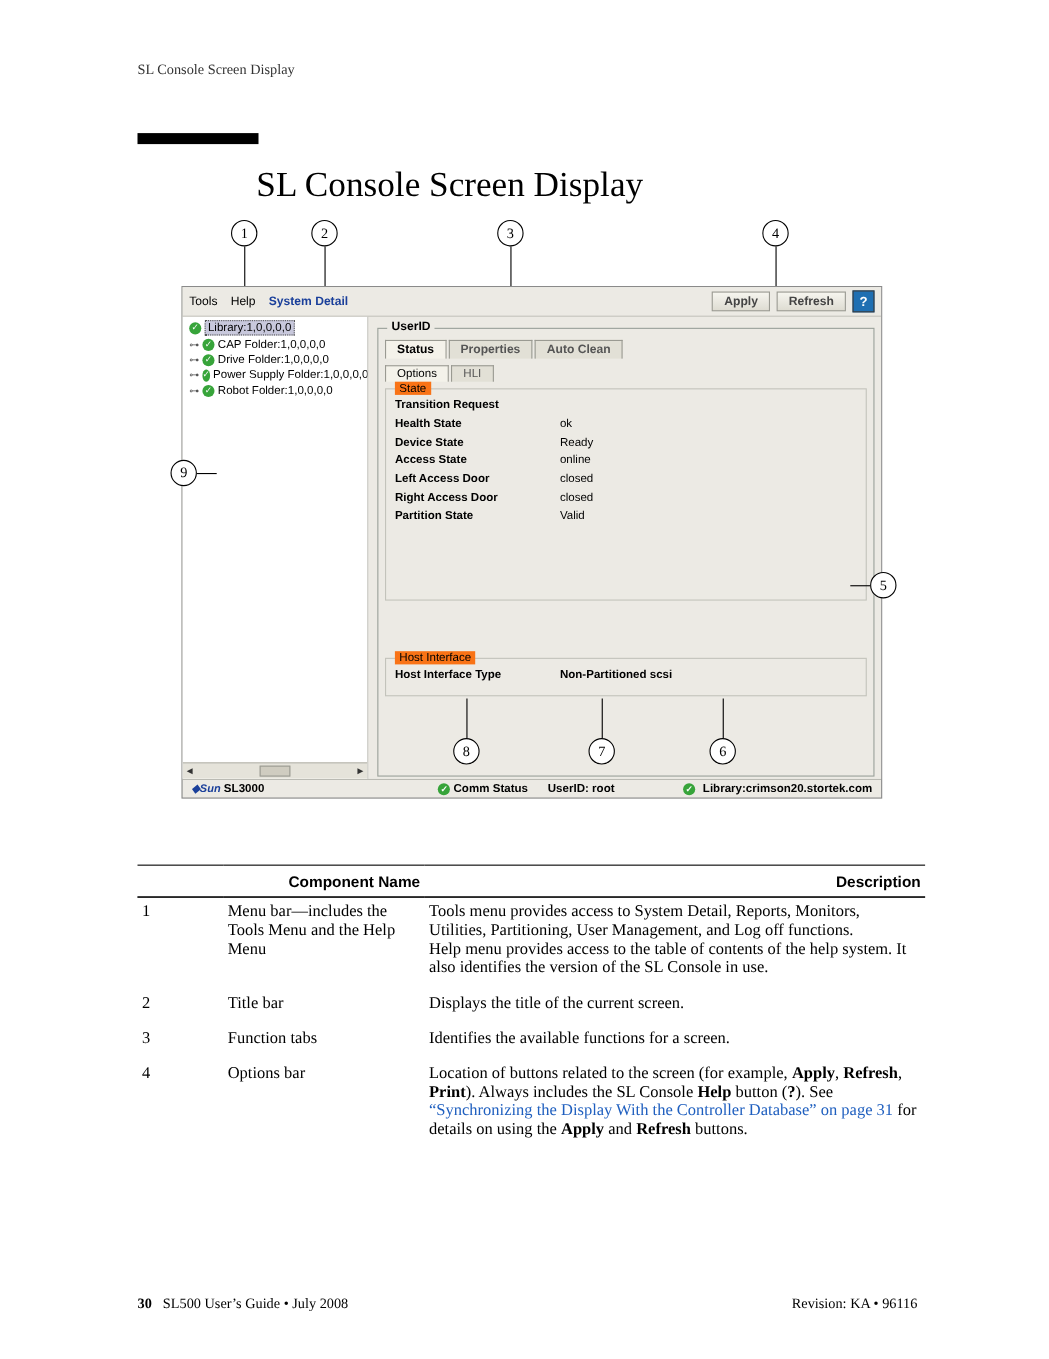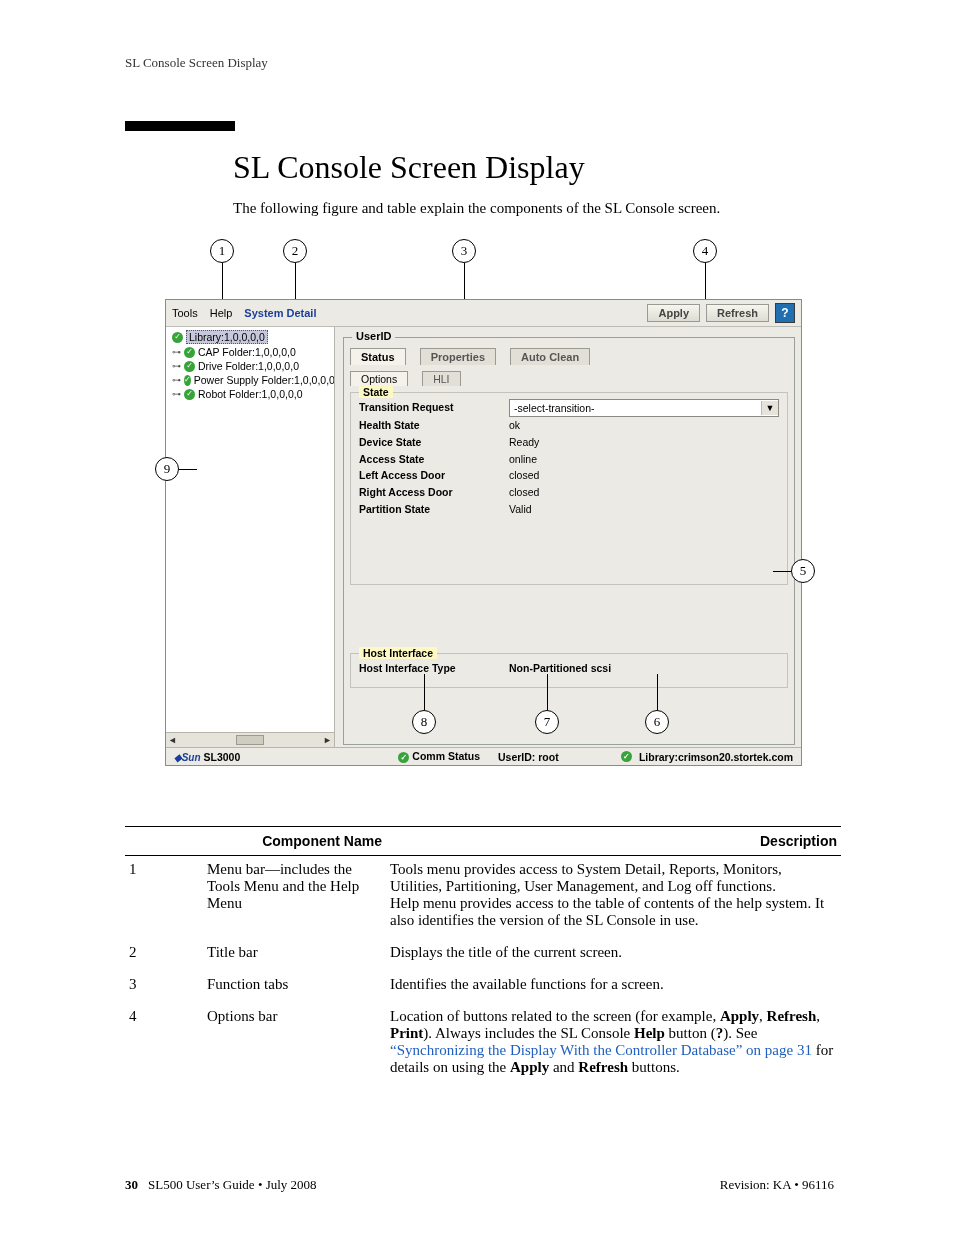--- a/index.html
+++ b/index.html
@@ -154,32 +154,32 @@
     border:1px solid #9aa09a;
     padding: 4px 6px 6px 6px;
     position:relative;
     margin-top: 6px;
   }
   .groupbox > .legend {
     position:absolute;top:-8px;left:8px;
     background:#eceae4;padding:0 4px;font-weight:bold;
   }
   .tabs {
-    display:flex;gap:14px;margin:6px 0 2px 0;
+    display:flex;gap:2px;margin:6px 0 2px 0;
   }
   .tab {
     border:1px solid #9a9a92;border-bottom:none;
     padding:2px 10px;background:#e2e0d6;font-size:11px;font-weight:bold;color:#555;
   }
   .tab.active { background:#f4f2ea;color:#000; }
   .subtabs .tab{font-weight:normal;padding:1px 10px;font-size:10.5px;}
   .fs {
     border:1px solid #c3c3bb;padding:6px 8px 10px;margin-top:6px;position:relative;
   }
-  .fs .legend{position:absolute;top:-7px;left:8px;background:#fef9c3;padding:0 4px;font-weight:bold;font-size:10.5px;}
+  .fs .legend{position:absolute;top:-7px;left:8px;background:#f97316;padding:0 4px;font-weight:normal;font-size:10.5px;}
   .row{display:flex;font-size:10.5px;line-height:1.6;}
   .row .k{width:150px;font-weight:bold;}
   .row .v{flex:1;}
   .combo{
     flex:1;display:flex;align-items:center;
     border:1px solid #8a8a82;background:#fff;height:16px;
   }
   .combo .sel{flex:1;padding:0 4px;font-size:10.5px;}
   .combo .dd{width:16px;text-align:center;border-left:1px solid #bdbdb5;background:#e5e3da;font-size:9px;}
   .statusbar{
@@ -223,21 +223,20 @@
   .footer .pn{font-weight:bold;margin-right:10px;}
 </style>
 </head>
 <body>
 
 <div class="page">
   <div class="running-head">SL Console Screen Display</div>
 
   <div class="black-bar"></div>
   <h1 class="section-title">SL Console Screen Display</h1>
-  <p class="lead">The following figure and table explain the components of the SL Console screen.</p>
 
   <div class="figure">
 
     <div class="callouts">
       <div class="co-top" style="left:45px;">
           <div class="circle">1</div>
           <div class="stem"></div>
         </div>
       <div class="co-top" style="left:118px;">
           <div class="circle">2</div>
@@ -307,24 +306,20 @@
               <span class="tab">Auto Clean</span>
             </div>
             <div class="tabs subtabs">
               <span class="tab active">Options</span>
               <span class="tab">HLI</span>
             </div>
             <div class="fs" style="height:175px;">
               <span class="legend">State</span>
               <div class="row">
                   <span class="k">Transition Request</span>
-                <span class="combo">
-                    <span class="sel">-select-transition-</span>
-                    <span class="dd">▼</span>
-                  </span>
               </div>
               <div class="row">
                   <span class="k">Health State</span>
                   <span class="v">ok</span>
                 </div>
               <div class="row">
                   <span class="k">Device State</span>
                   <span class="v">Ready</span>
                 </div>
               <div class="row">
@@ -337,21 +332,21 @@
                 </div>
               <div class="row">
                   <span class="k">Right Access Door</span>
                   <span class="v">closed</span>
                 </div>
               <div class="row">
                   <span class="k">Partition State</span>
                   <span class="v">Valid</span>
                 </div>
             </div>
-            <div class="fs" style="margin-top:68px;">
+            <div class="fs" style="margin-top:52px;">
               <span class="legend">Host Interface</span>
               <div class="row">
                   <span class="k">Host Interface Type</span>
                   <span class="v" style="font-weight:bold;">Non-Partitioned scsi</span>
                 </div>
             </div>
           </div>
         </div>
       </div>
       <div class="statusbar">

